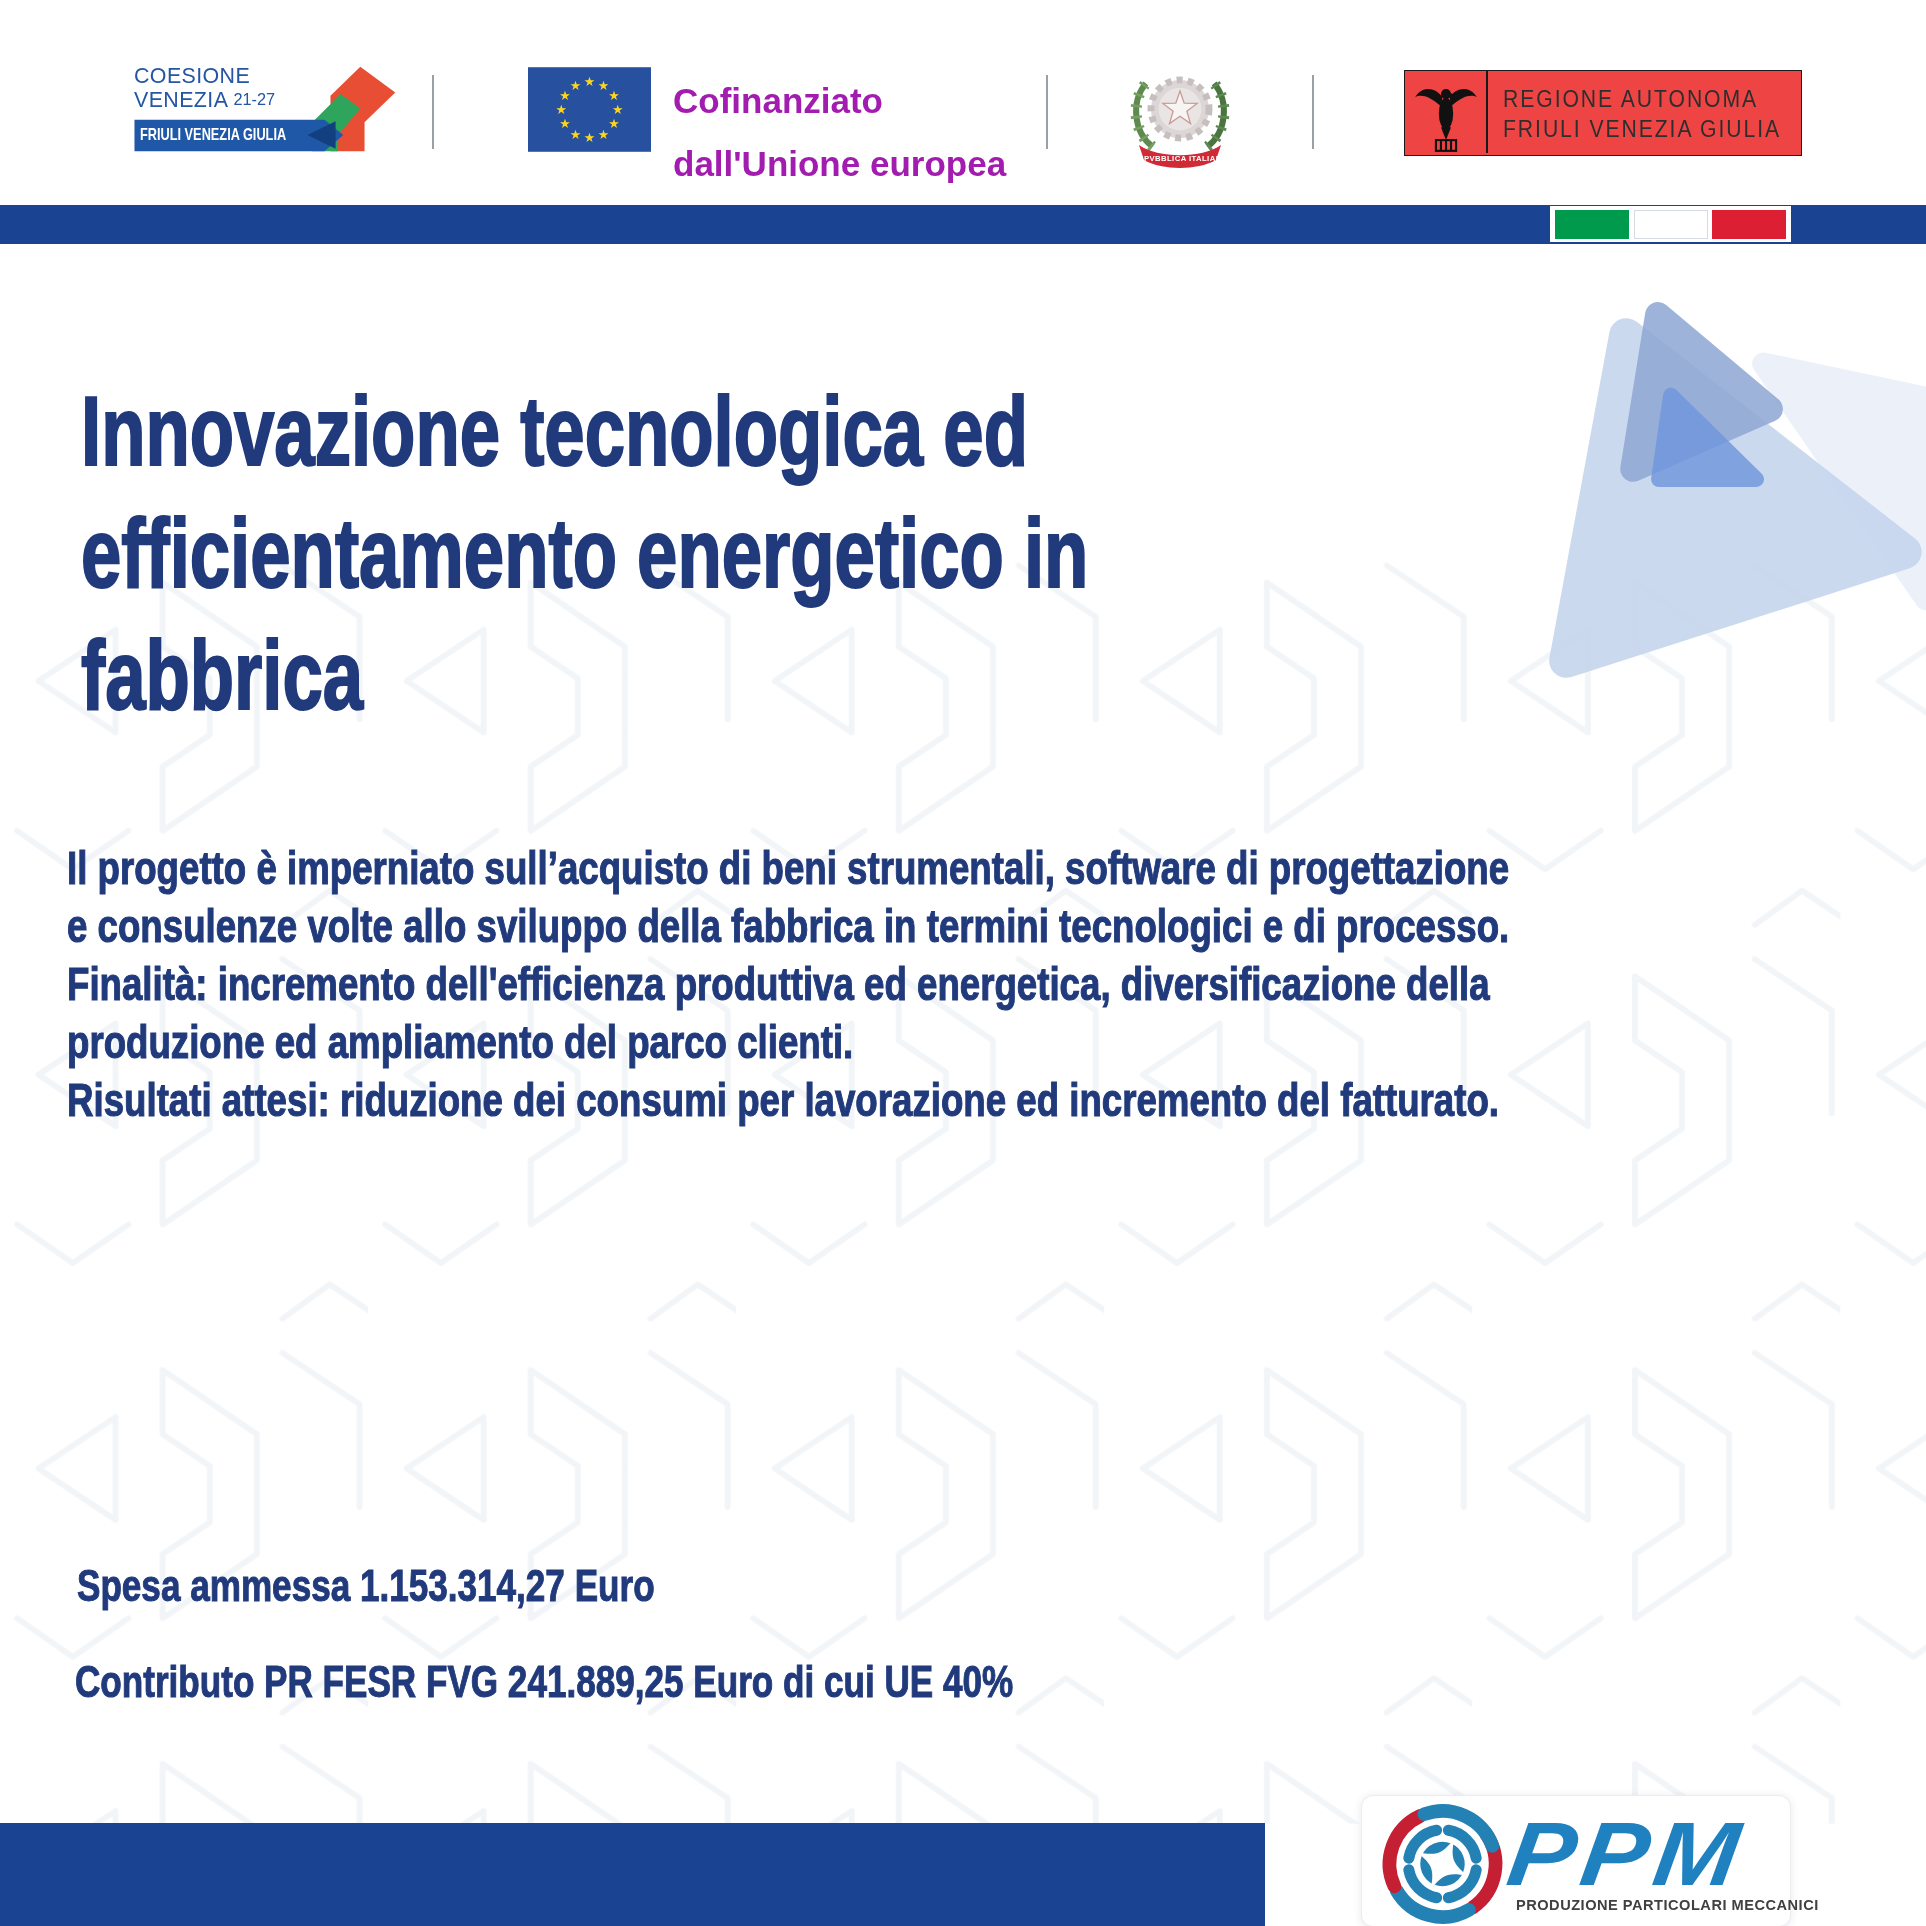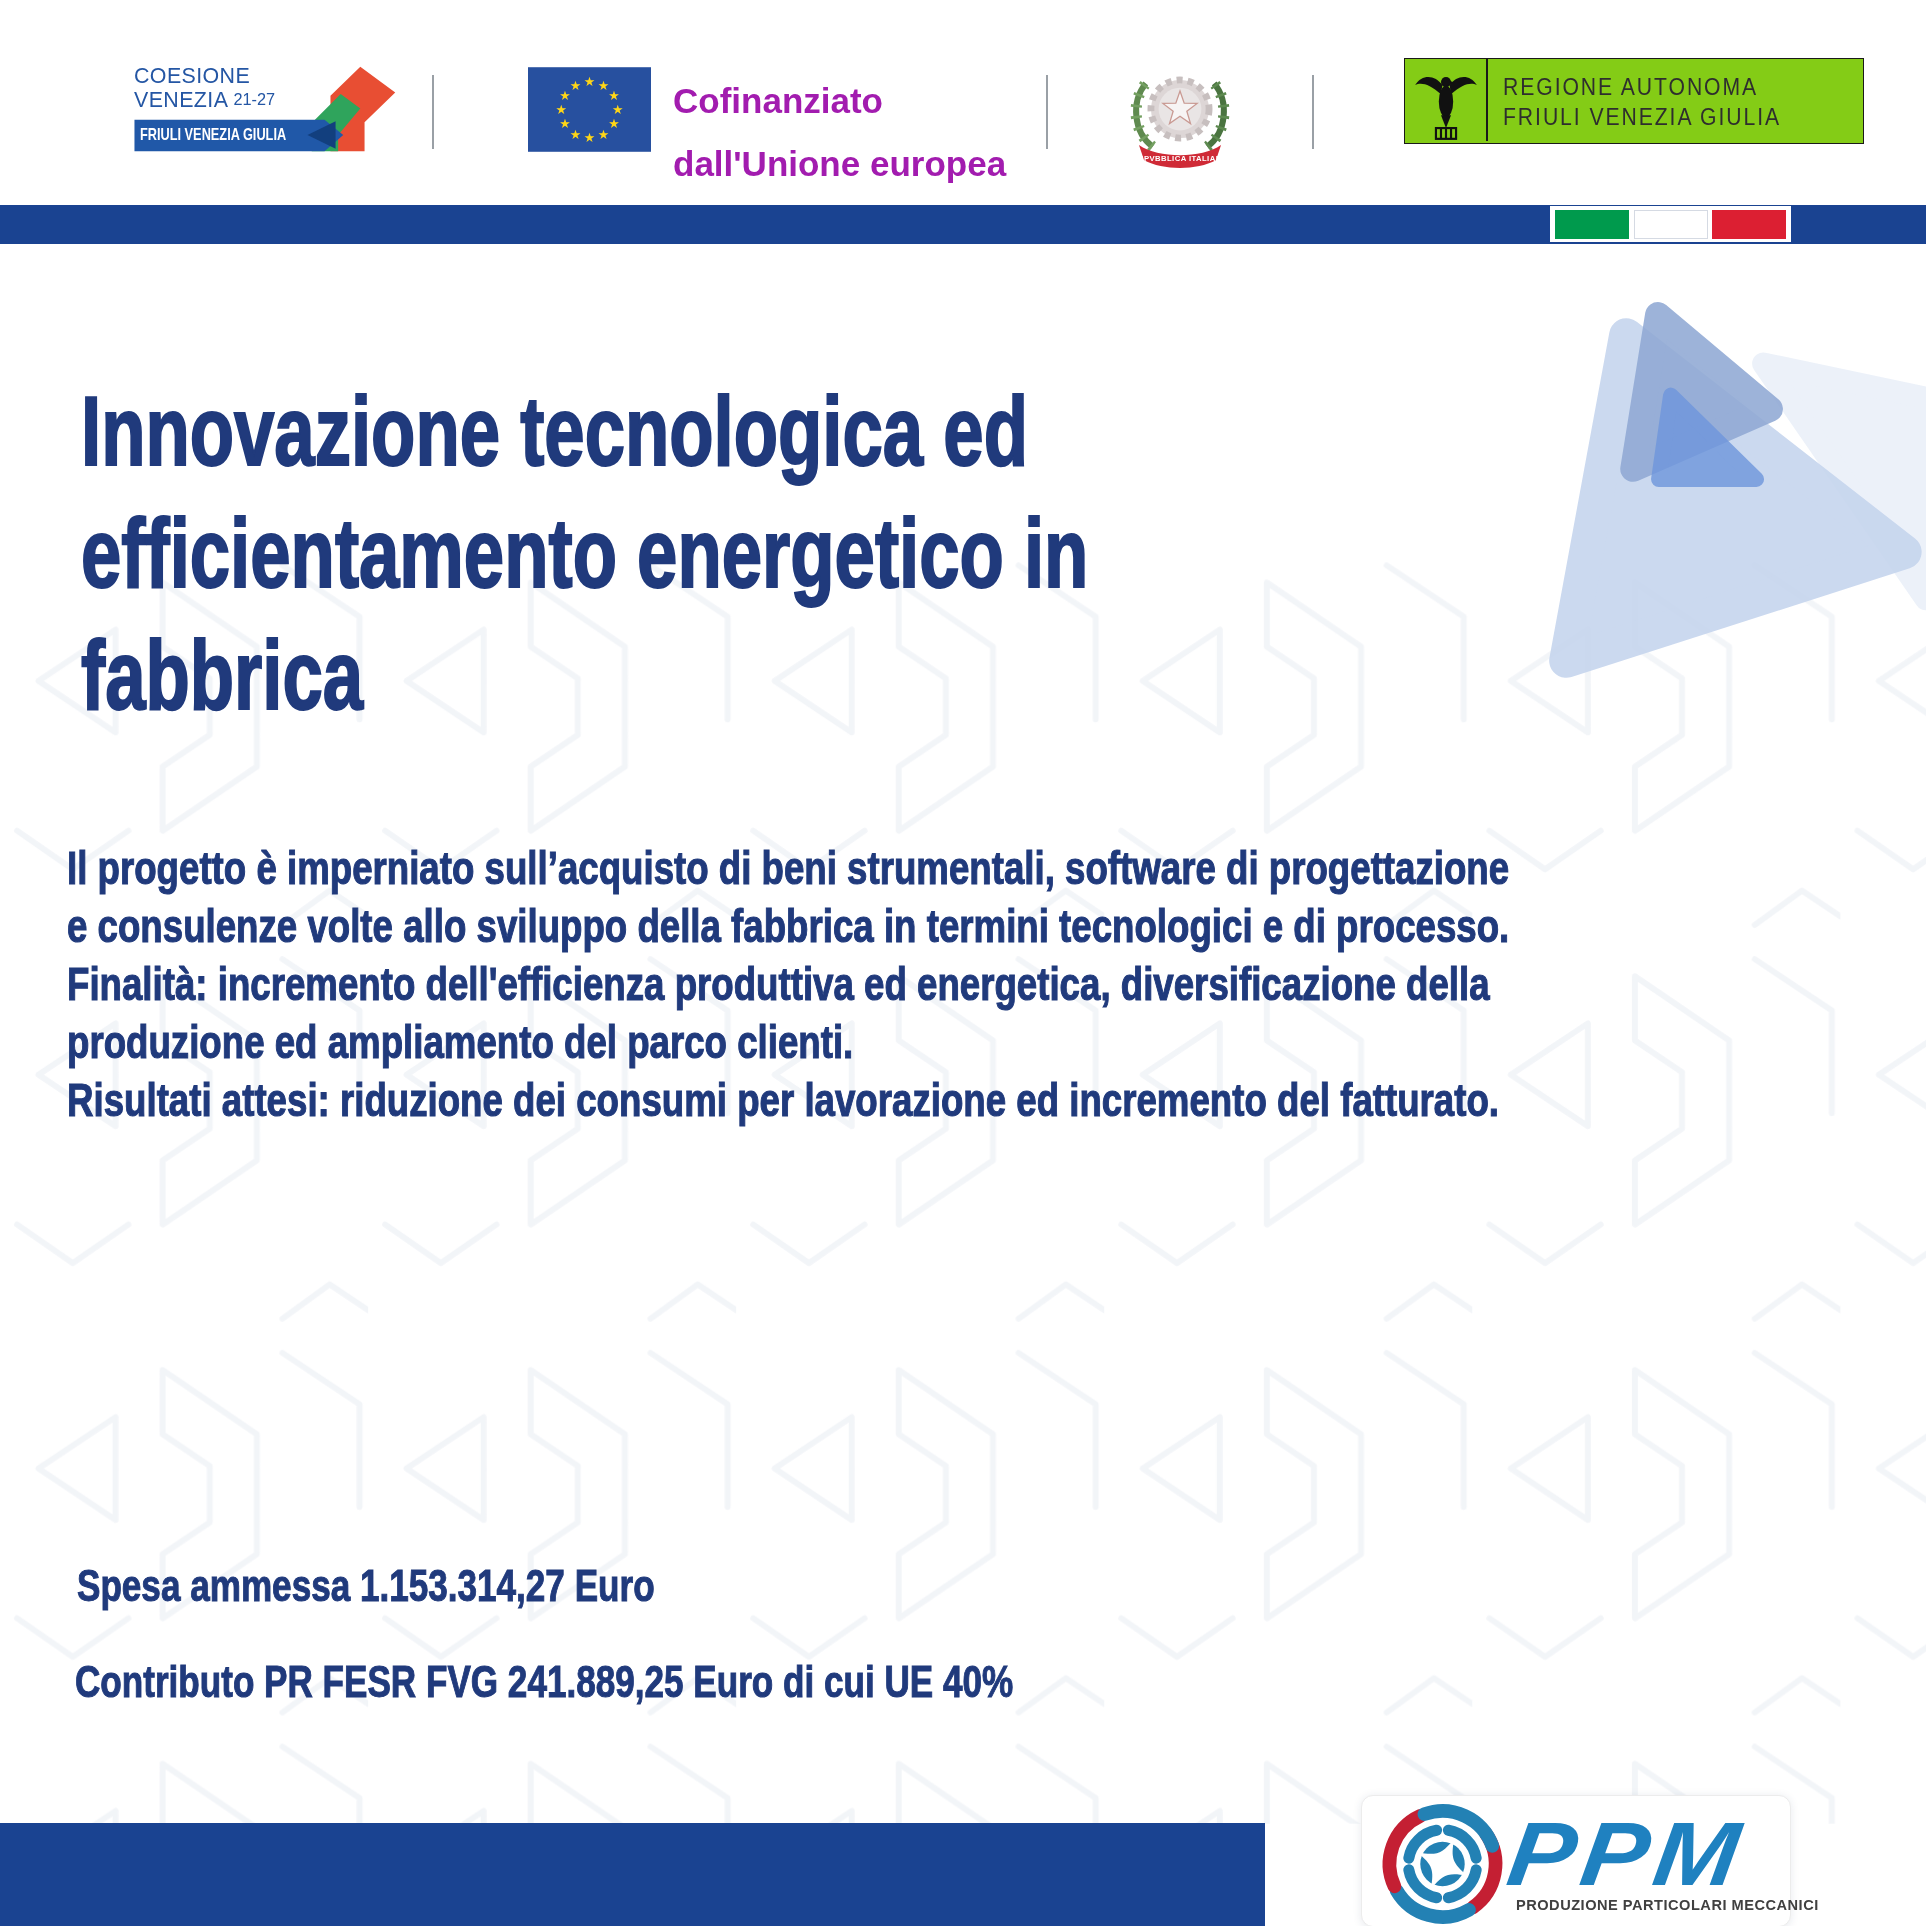--- a/index.html
+++ b/index.html
@@ -24,21 +24,21 @@
   #co-years{font-size:16.3px;vertical-align:1.7px;letter-spacing:0;margin-top:48px;}
   #co-banner-text{left:12px;top:65px;color:#fff;font-weight:bold;font-size:17px;transform:scaleX(.75);}
 
   
   #eu-flag{left:528px;top:67px;}
   .eu-label{color:#a21caf;font-weight:bold;font-size:35px;line-height:43px;}
   #eu-label1{left:673px;top:79px;}
   #eu-label2{left:673px;top:122px;margin-top:20px;}
 
   
-  #regione{left:1404px;top:58px;width:460px;height:86px;border:1.7px solid #1a1a1a;background:#84cc16;box-sizing:border-box;}
+  #regione{left:1404px;top:70px;width:398px;height:86px;border:1.7px solid #1a1a1a;background:#ef4444;box-sizing:border-box;}
   #regione .sep{position:absolute;left:81px;top:0;width:1.7px;height:82px;background:#1a1a1a;}
   .rg-line{position:absolute;left:98px;color:#2e2e2e;font-size:23px;letter-spacing:2.1px;font-weight:normal;transform:scaleX(.92);transform-origin:0 0;white-space:nowrap;}
   #rg-line1{top:14.6px;}
   #rg-line2{top:45px;}
 
   
   #top-bar{left:0;top:205px;width:1926px;height:39px;background:#1a4391;}
   #bar-flag{left:1550px;top:206px;width:241px;height:36px;background:#fff;display:flex;align-items:center;justify-content:center;gap:4.3px;}
   .flag-cell{width:74px;height:29px;}
   #flag-green{background:#009a4d;}

